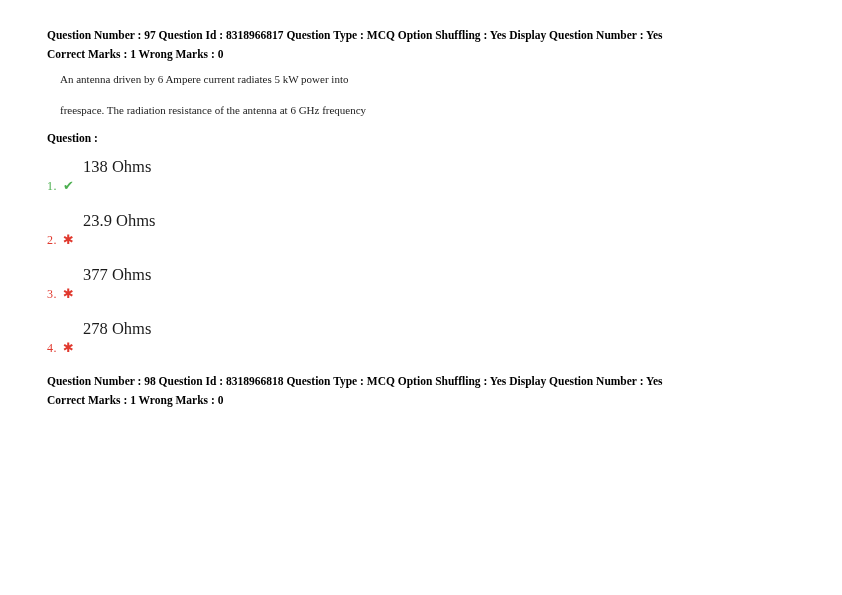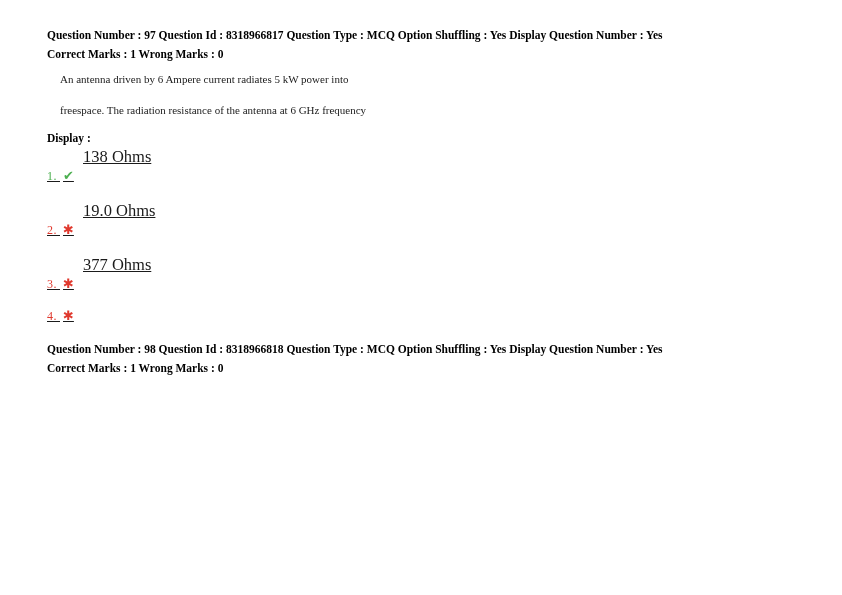--- a/index.html
+++ b/index.html
@@ -35,22 +35,22 @@
     color: var(--text, #1b1b1b);
   }
   .options-label {
     font-weight: bold;
     font-size: 11.5px;
     line-height: 16px;
     margin-top: 4px;
     color: var(--header, #000000);
   }
   .option {
+    margin-top: 10px;
     margin-bottom: 16px;
-    text-decoration: underline;
   }
   .option-value {
     margin-left: 36px;
     font-size: 16.5px;
     line-height: 22px;
     color: var(--text, #1b1b1b);
   }
   .option-marker {
     font-size: 12px;
     line-height: 16px;
@@ -74,47 +74,48 @@
   <div class="q-header">
     <div class="q-header-line">Question Number : 97 Question Id : 8318966817 Question Type : MCQ Option Shuffling : Yes Display Question Number : Yes</div>
     <div class="q-header-line">Correct Marks : 1 Wrong Marks : 0</div>
   </div>
 
   <div class="q-text">
     <div>An antenna driven by 6 Ampere current radiates 5 kW power into</div>
     <div>freespace. The radiation resistance of the antenna at 6 GHz frequency</div>
   </div>
 
-  <div class="options-label">Display :</div>
+  <div class="options-label">Question :</div>
 
   <div class="option">
     <div class="option-value">138 Ohms</div>
     <div class="option-marker correct">
       <span class="num">1.</span>
       <span class="icon">✔</span>
     </div>
   </div>
 
   <div class="option">
-    <div class="option-value">19.0 Ohms</div>
+    <div class="option-value">23.9 Ohms</div>
     <div class="option-marker wrong">
       <span class="num">2.</span>
       <span class="icon">✱</span>
     </div>
   </div>
 
   <div class="option">
     <div class="option-value">377 Ohms</div>
     <div class="option-marker wrong">
       <span class="num">3.</span>
       <span class="icon">✱</span>
     </div>
   </div>
 
   <div class="option">
+    <div class="option-value">278 Ohms</div>
     <div class="option-marker wrong">
       <span class="num">4.</span>
       <span class="icon">✱</span>
     </div>
   </div>
 
   <div class="q-header q-header-next">
     <div class="q-header-line">Question Number : 98 Question Id : 8318966818 Question Type : MCQ Option Shuffling : Yes Display Question Number : Yes</div>
     <div class="q-header-line">Correct Marks : 1 Wrong Marks : 0</div>
   </div>

